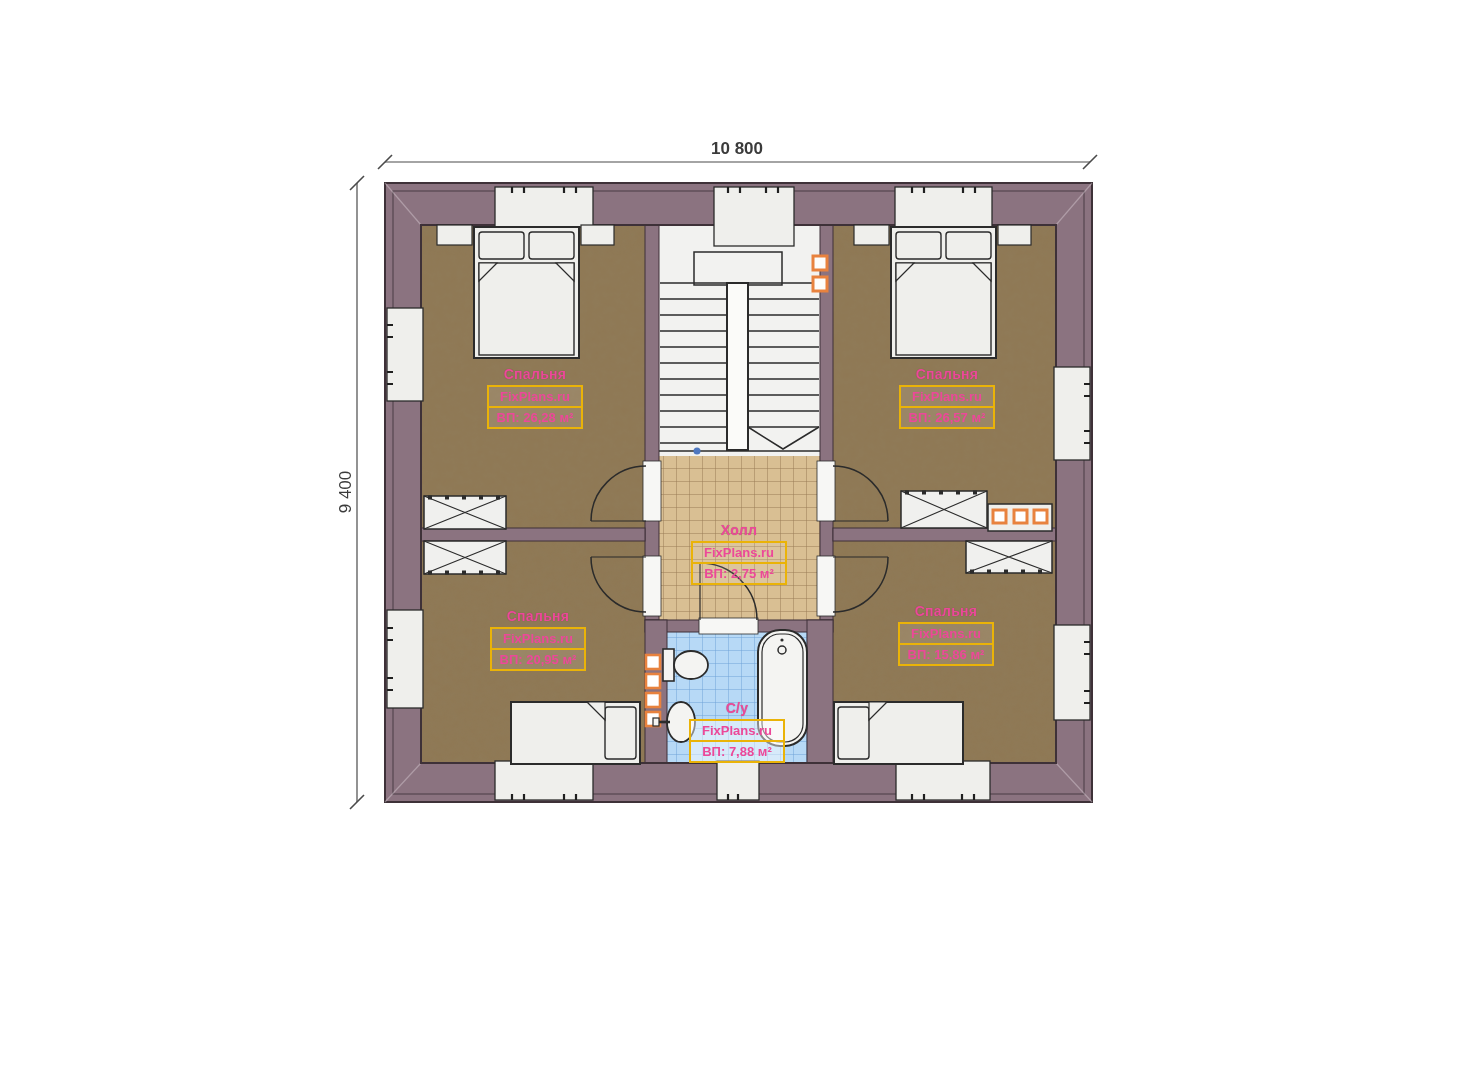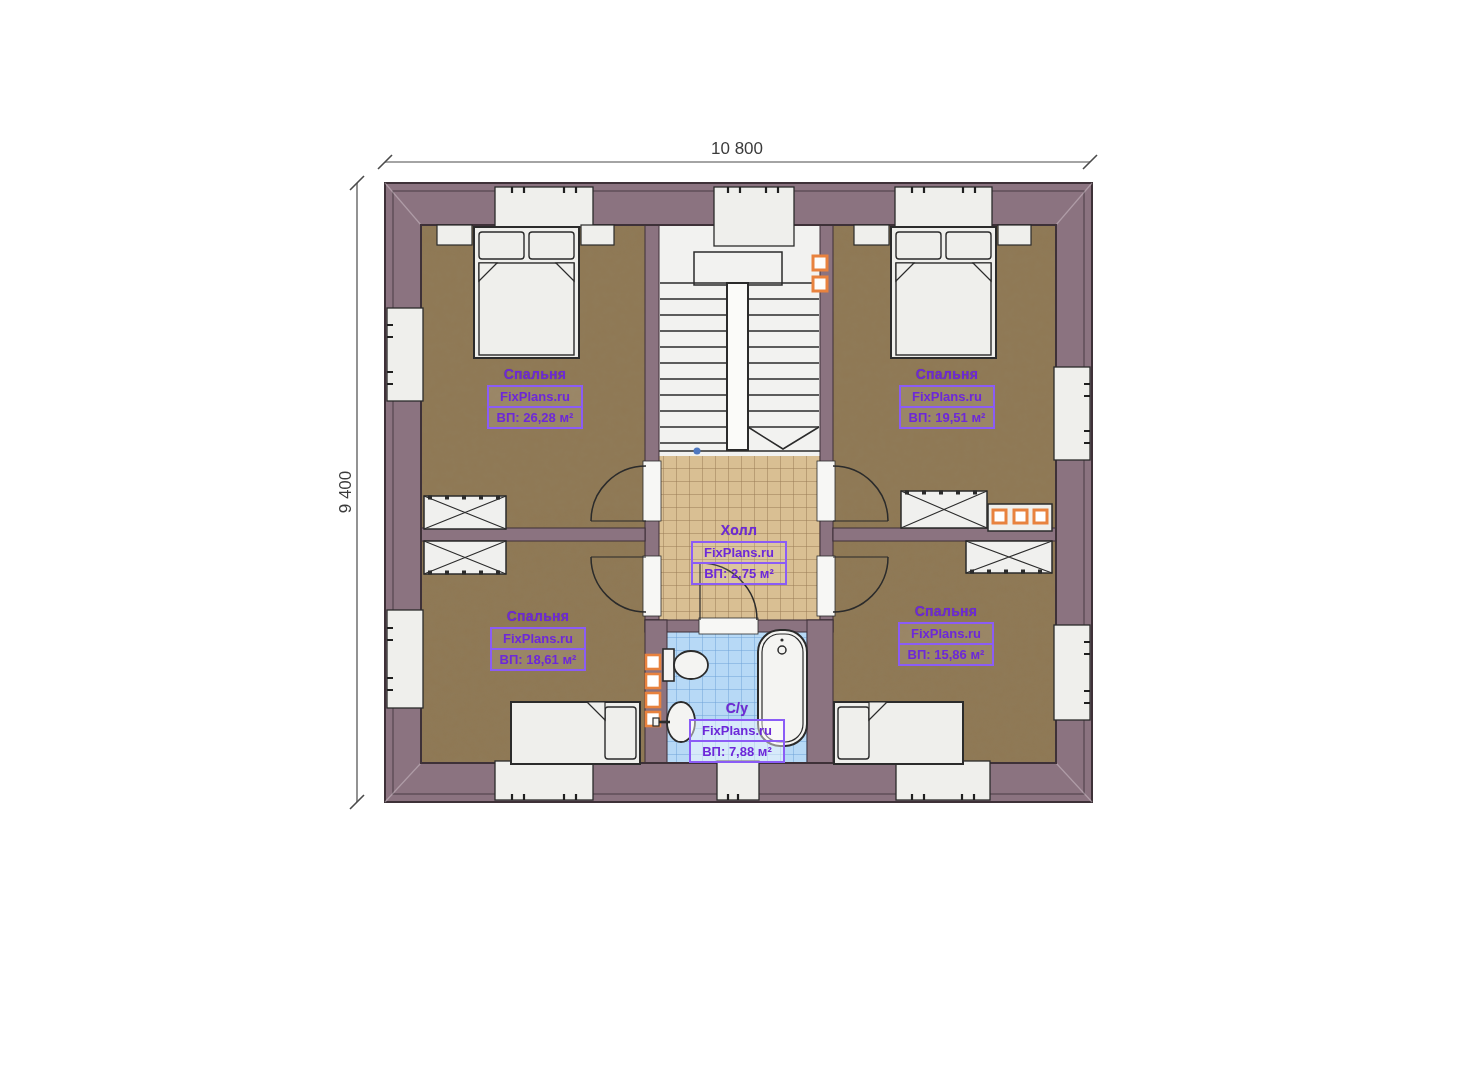--- a/index.html
+++ b/index.html
@@ -1,27 +1,27 @@
 <!DOCTYPE html>
 <html><head>
 <meta charset="utf-8">
 <style>
   html,body{margin:0;padding:0;background:#ffffff;}
   #stage{position:relative;width:1473px;height:1080px;background:#ffffff;overflow:hidden;
          font-family:"Liberation Sans",sans-serif;}
   #plan-svg{position:absolute;left:0;top:0;z-index:1;}
-  .room-label{position:absolute;transform:translateX(-50%);text-align:center;color:#6d28d9;z-index:5;}
+  .room-label{position:absolute;transform:translateX(-50%);text-align:center;color:#ec4899;z-index:5;}
   .room-name{font-size:14px;font-weight:bold;letter-spacing:.3px;margin-bottom:3px;
              text-shadow:0 0 1px rgba(46,35,24,.35);}
-  .label-box{border:2px solid #8b5cf6;font-size:13px;font-weight:bold;padding:2px 5px;
+  .label-box{border:2px solid #eab308;font-size:13px;font-weight:bold;padding:2px 5px;
              min-width:96px;box-sizing:border-box;background:rgba(255,255,255,0.10);white-space:nowrap;}
   .label-box + .label-box{margin-top:-2px;}
   .bath-label .label-box{background:rgba(255,255,255,0.45);}
   .dim{position:absolute;color:#3b3b3b;font-size:17px;z-index:4;white-space:nowrap;}
-  .dim-top{left:737px;top:139px;transform:translateX(-50%);}
+  .dim-top{left:737px;top:139px;transform:translateX(-50%);font-weight:bold;}
   .dim-left{left:346px;top:492px;transform:translate(-50%,-50%) rotate(-90deg);}
 </style>
 </head>
 <body>
 
 <div id="stage">
 
 <svg id="plan-svg" width="1473" height="1080" viewBox="0 0 1473 1080">
   <defs>
     <filter id="grain" x="0" y="0" width="100%" height="100%">
@@ -247,39 +247,39 @@
 
 <div class="room-label" style="left:535px;top:366px;">
   <div class="room-name">Спальня</div>
   <div class="label-box">FixPlans.ru</div>
   <div class="label-box">ВП: 26,28 м²</div>
 </div>
 
 <div class="room-label" style="left:947px;top:366px;">
   <div class="room-name">Спальня</div>
   <div class="label-box">FixPlans.ru</div>
-  <div class="label-box">ВП: 19,51 м²</div>
+  <div class="label-box">ВП: 26,57 м²</div>
 </div>
 
 <div class="room-label" style="left:739px;top:522px;">
   <div class="room-name">Холл</div>
   <div class="label-box">FixPlans.ru</div>
   <div class="label-box">ВП: 2,75 м²</div>
 </div>
 
 <div class="room-label bath-label" style="left:737px;top:700px;">
   <div class="room-name">С/у</div>
   <div class="label-box">FixPlans.ru</div>
   <div class="label-box">ВП: 7,88 м²</div>
 </div>
 
 <div class="room-label" style="left:538px;top:608px;">
   <div class="room-name">Спальня</div>
   <div class="label-box">FixPlans.ru</div>
-  <div class="label-box">ВП: 18,61 м²</div>
+  <div class="label-box">ВП: 20,95 м²</div>
 </div>
 
 <div class="room-label" style="left:946px;top:603px;">
   <div class="room-name">Спальня</div>
   <div class="label-box">FixPlans.ru</div>
   <div class="label-box">ВП: 15,86 м²</div>
 </div>
 
 </div>
 

